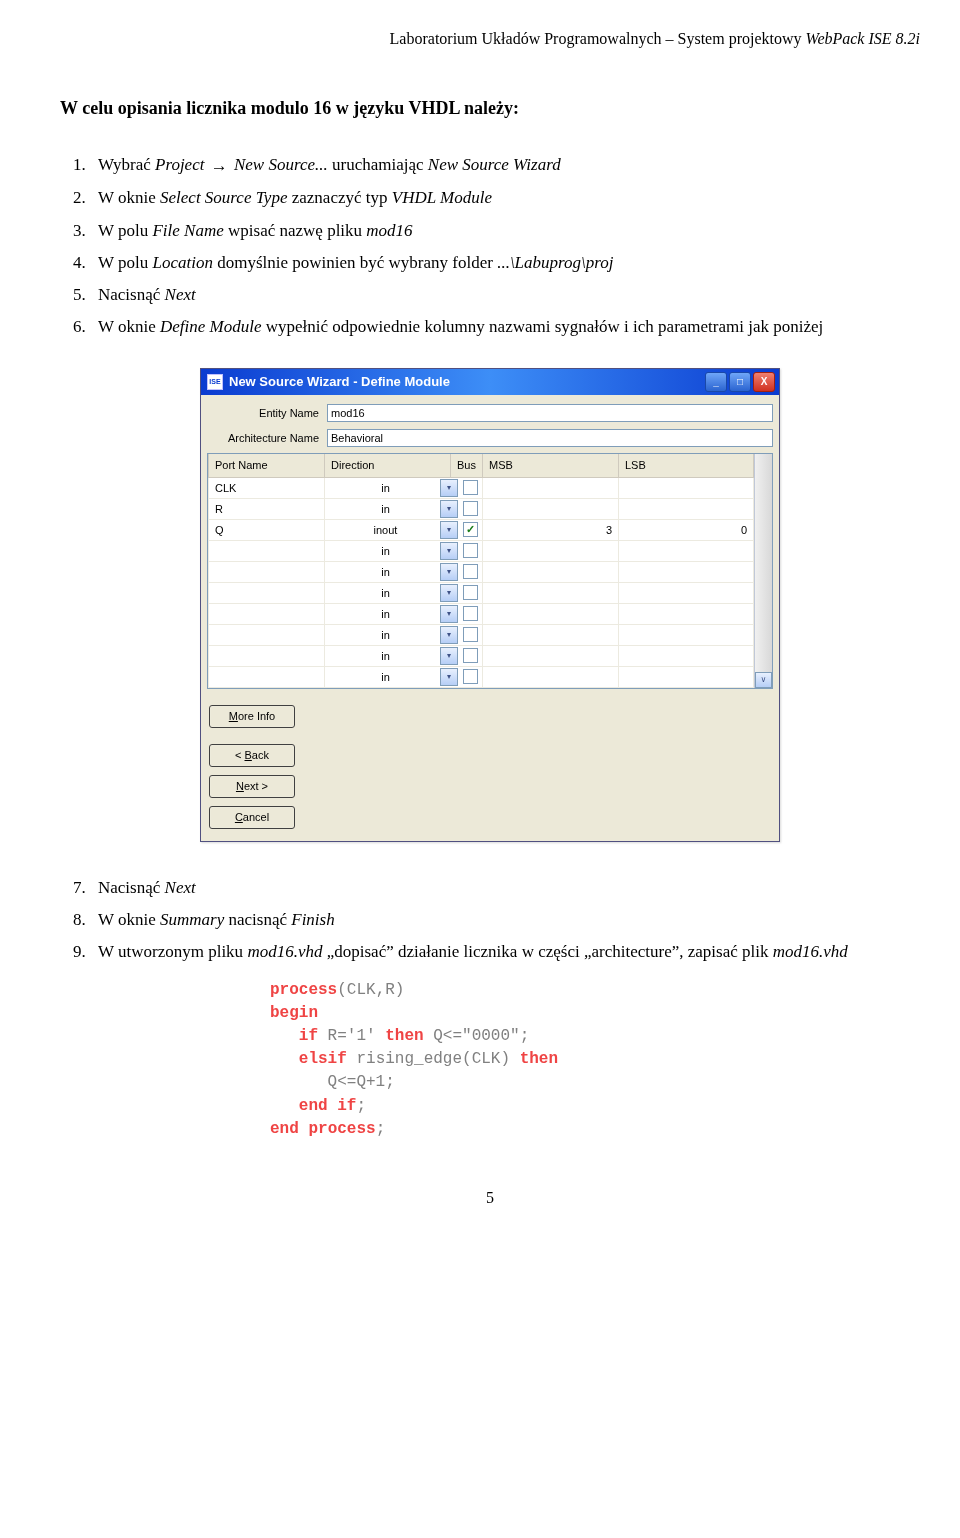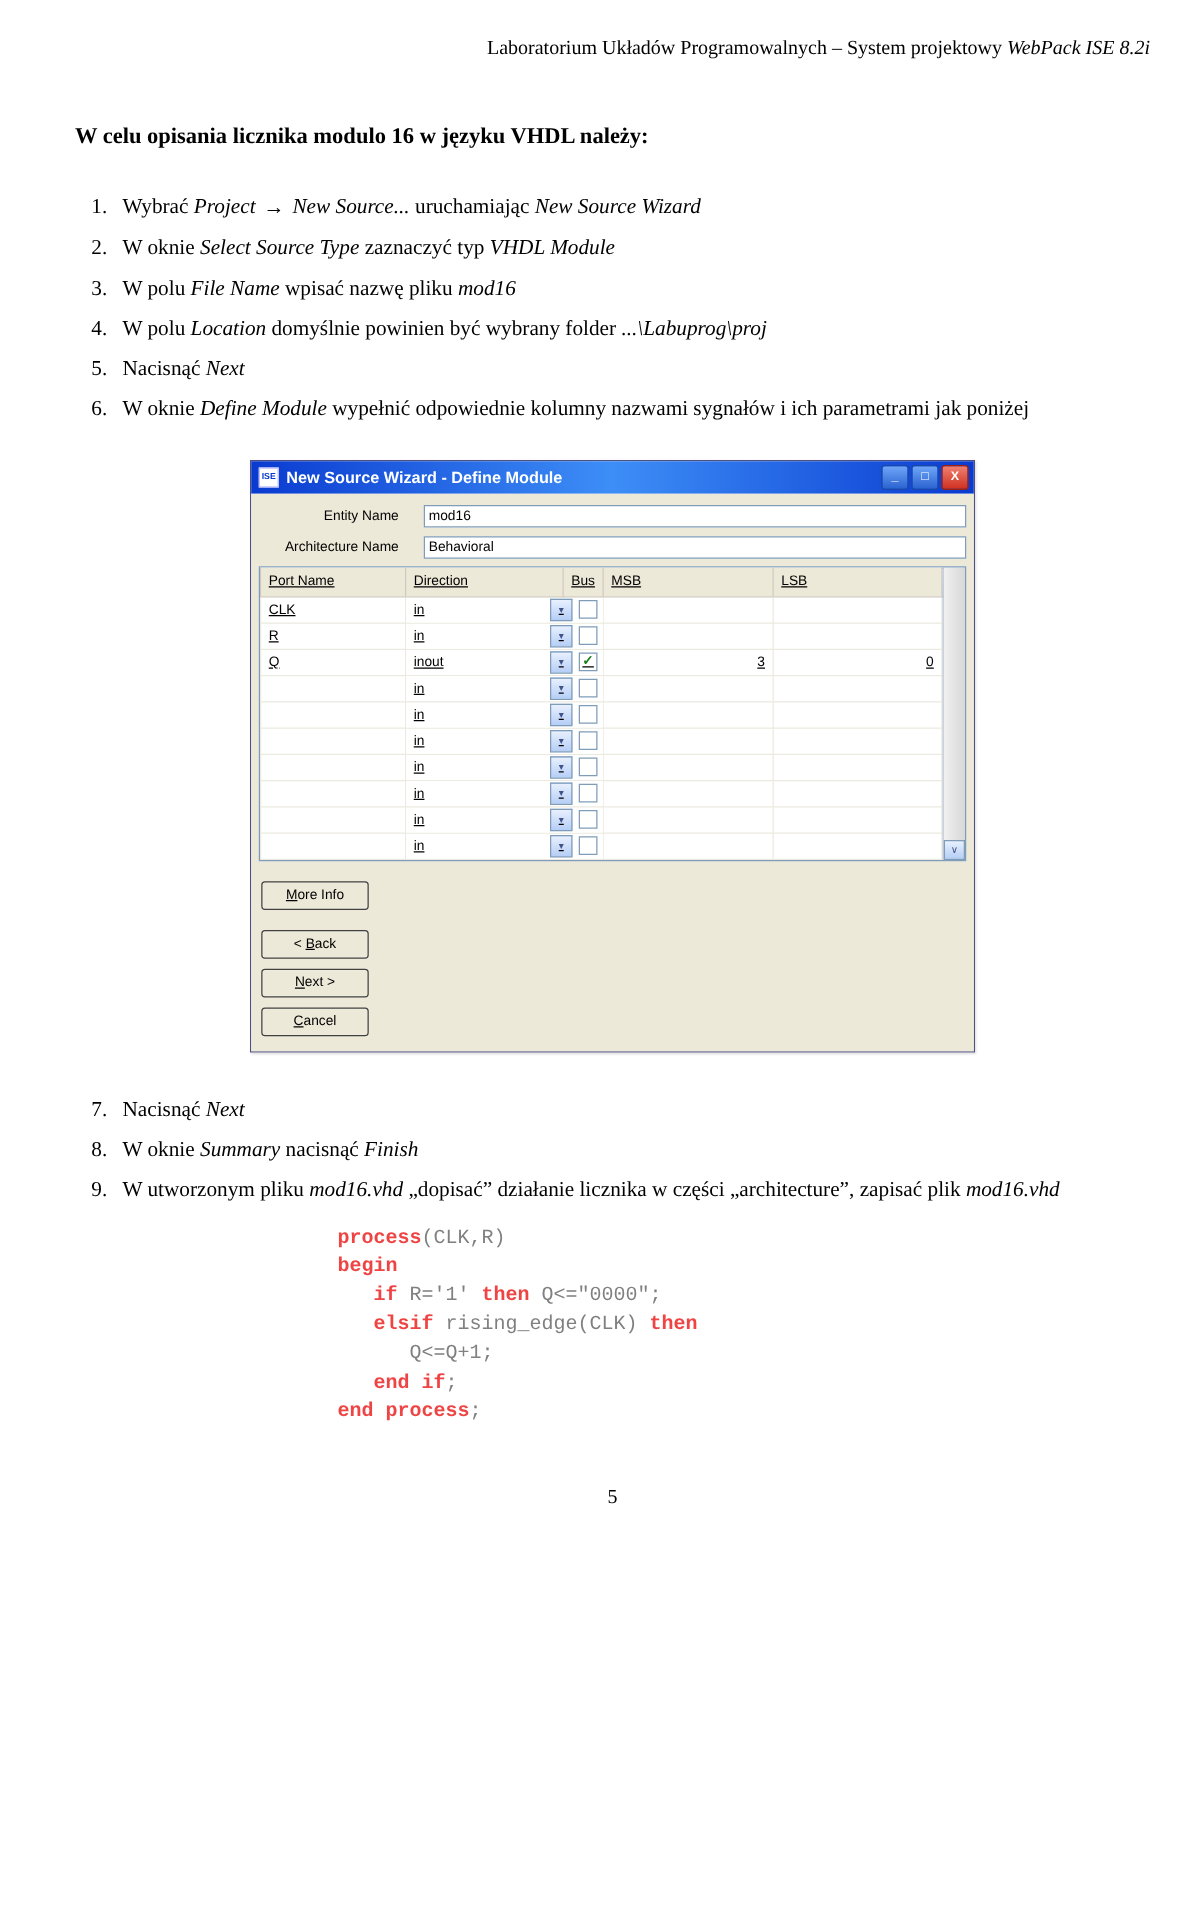--- a/index.html
+++ b/index.html
@@ -70,21 +70,21 @@
   }
   .form-row {
     display: flex;
     align-items: center;
     height: 22px;
     margin: 3px 0;
   }
   .form-row .lbl {
     width: 112px;
     text-align: right;
-    padding-right: 20px;
+    padding-right: 8px;
   }
   .form-row input.txt {
     flex: 1;
     height: 18px;
     border: 1px solid #7f9db9;
     font-family: Tahoma, sans-serif;
     font-size: 11px;
     padding: 0 3px;
     background: #fff;
     box-sizing: border-box;
@@ -93,21 +93,20 @@
     border: 1px solid #7f9db9;
     background: #fff;
     margin-top: 4px;
     position: relative;
     overflow: hidden;
   }
   table.grid {
     width: 100%;
     border-collapse: collapse;
     table-layout: fixed;
-    text-decoration: underline;
   }
   table.grid th {
     background: #ece9d8;
     border: 1px solid #cfcabe;
     border-top: none;
     font-weight: normal;
     text-align: left;
     padding: 2px 6px;
     font-size: 11px;
     height: 18px;
@@ -115,21 +114,21 @@
   table.grid td {
     border: 1px solid #eceae0;
     padding: 0 6px;
     height: 20px;
     font-size: 11px;
     background: #fff;
     text-align: right;
   }
   table.grid td.portname { text-align: left; }
   table.grid td.dircell {
-    text-align: left;
+    text-align: center;
     padding: 0;
     position: relative;
   }
   .dirbox {
     display: flex;
     align-items: center;
     height: 100%;
     padding-left: 6px;
   }
   .dirbox .dirtext { flex: 1; }

